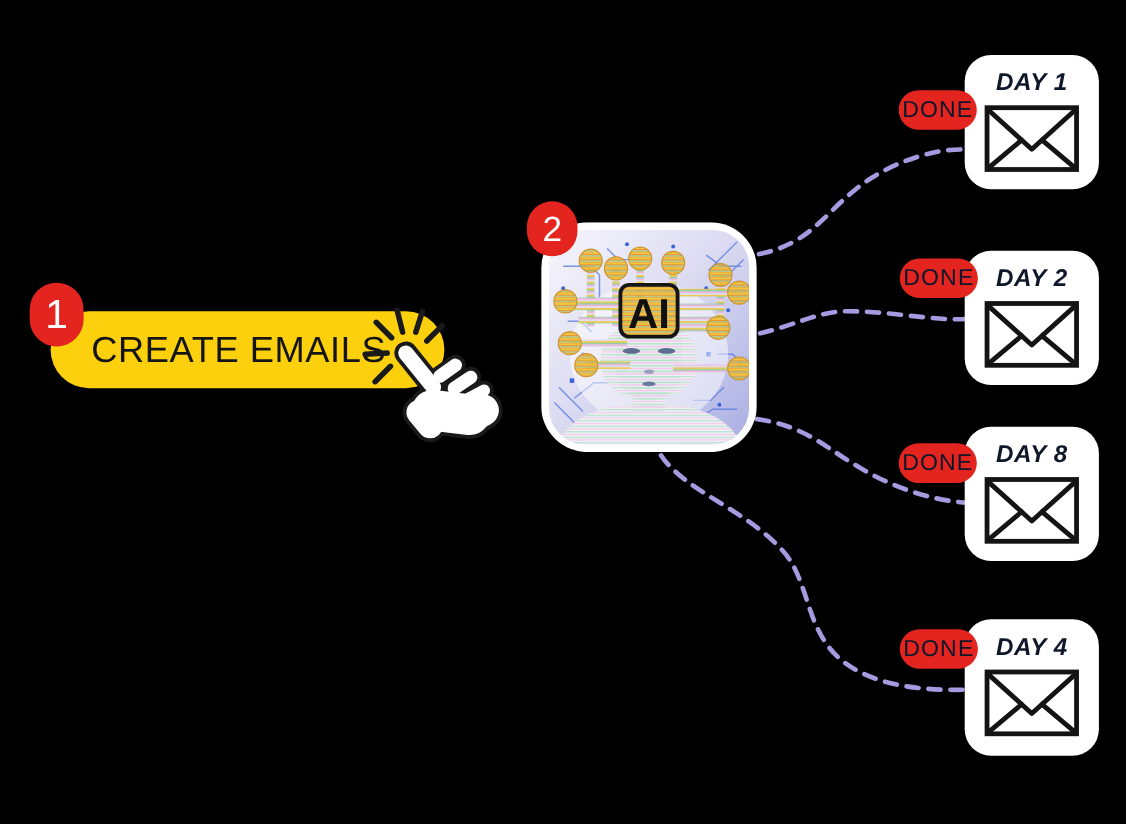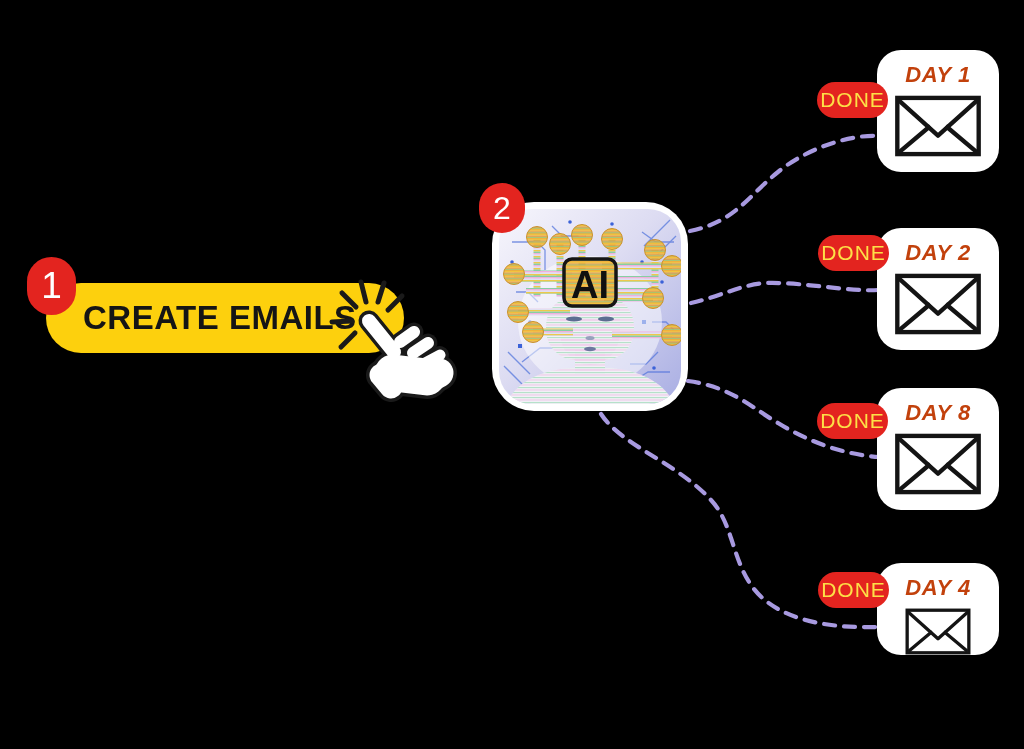--- a/index.html
+++ b/index.html
@@ -10,38 +10,38 @@
 
   
   .num-badge{position:absolute;display:flex;align-items:center;justify-content:center;
              background:#e3241f;color:#fff;z-index:5;font-weight:500;}
   #badge1{left:27px;top:257px;width:49px;height:58px;border-radius:25px;font-size:37px;}
   #badge2{left:479px;top:183px;width:46px;height:50px;border-radius:23px;font-size:32px;}
 
   
   #create-btn{position:absolute;left:46px;top:283px;width:358px;height:70px;border-radius:35px;
               background:#fdd00d;border:none;display:flex;align-items:center;z-index:2;
-              padding:0 0 0 37px;box-sizing:border-box;cursor:pointer;font-weight:bold;}
+              padding:0 0 0 37px;box-sizing:border-box;cursor:pointer;}
   #create-btn span{font-size:33px;color:#151515;letter-spacing:.5px;white-space:nowrap;
                    font-family:"Liberation Sans",sans-serif;}
 
   
   #hand-wrap{position:absolute;left:322px;top:268px;width:145px;height:140px;z-index:6;}
 
   
   #ai-card{position:absolute;left:492px;top:202px;width:196px;height:209px;z-index:2;}
 
   
   .email-card{position:absolute;left:877px;width:122px;height:122px;background:#fff;
               border-radius:24px;z-index:2;display:flex;flex-direction:column;align-items:center;
               padding-top:12px;box-sizing:border-box;}
-  .email-title{font-size:22px;font-weight:bold;font-style:italic;color:#c2410c;
+  .email-title{font-size:22px;font-weight:bold;font-style:italic;color:#0f172a;
                letter-spacing:.5px;margin-bottom:7px;}
   .done-badge{position:absolute;width:71px;height:36px;background:#e3241f;border-radius:18px;
-              color:#fde047;display:flex;align-items:center;justify-content:center;font-size:21px;
+              color:#0f172a;display:flex;align-items:center;justify-content:center;font-size:21px;
               letter-spacing:1px;z-index:4;}
 </style>
 </head>
 <body>
 
 <div id="canvas">
 
   <svg id="connectors" viewBox="0 0 1024 749" fill="none">
     <g stroke="#a89ae0" stroke-width="4.2" stroke-linecap="round" stroke-dasharray="11 9">
       <path d="M690,231 C735,222 748,196 778,172 C802,152 845,134 879,136"></path>
@@ -219,21 +219,21 @@
     </svg>
   </div>
   <div class="email-card" style="top:388px">
     <div class="email-title">DAY 8</div>
     <svg width="88" height="62" viewBox="0 0 90 64">
       <rect x="3" y="3" width="84" height="58" fill="#fff" stroke="#141414" stroke-width="4.5"></rect>
       <path d="M5,59 L37,32 M85,59 L53,32" stroke="#141414" stroke-width="4.5" fill="none"></path>
       <path d="M4,5 L45,42 L86,5" stroke="#141414" stroke-width="4.5" fill="none" stroke-linejoin="round"></path>
     </svg>
   </div>
-  <div class="email-card" style="top:563px;height:92px">
+  <div class="email-card" style="top:563px;height:124px">
     <div class="email-title">DAY 4</div>
     <svg width="88" height="62" viewBox="0 0 90 64">
       <rect x="3" y="3" width="84" height="58" fill="#fff" stroke="#141414" stroke-width="4.5"></rect>
       <path d="M5,59 L37,32 M85,59 L53,32" stroke="#141414" stroke-width="4.5" fill="none"></path>
       <path d="M4,5 L45,42 L86,5" stroke="#141414" stroke-width="4.5" fill="none" stroke-linejoin="round"></path>
     </svg>
   </div>
 
   <div class="done-badge" style="left:817px;top:82px">DONE</div>
   <div class="done-badge" style="left:818px;top:235px">DONE</div>

